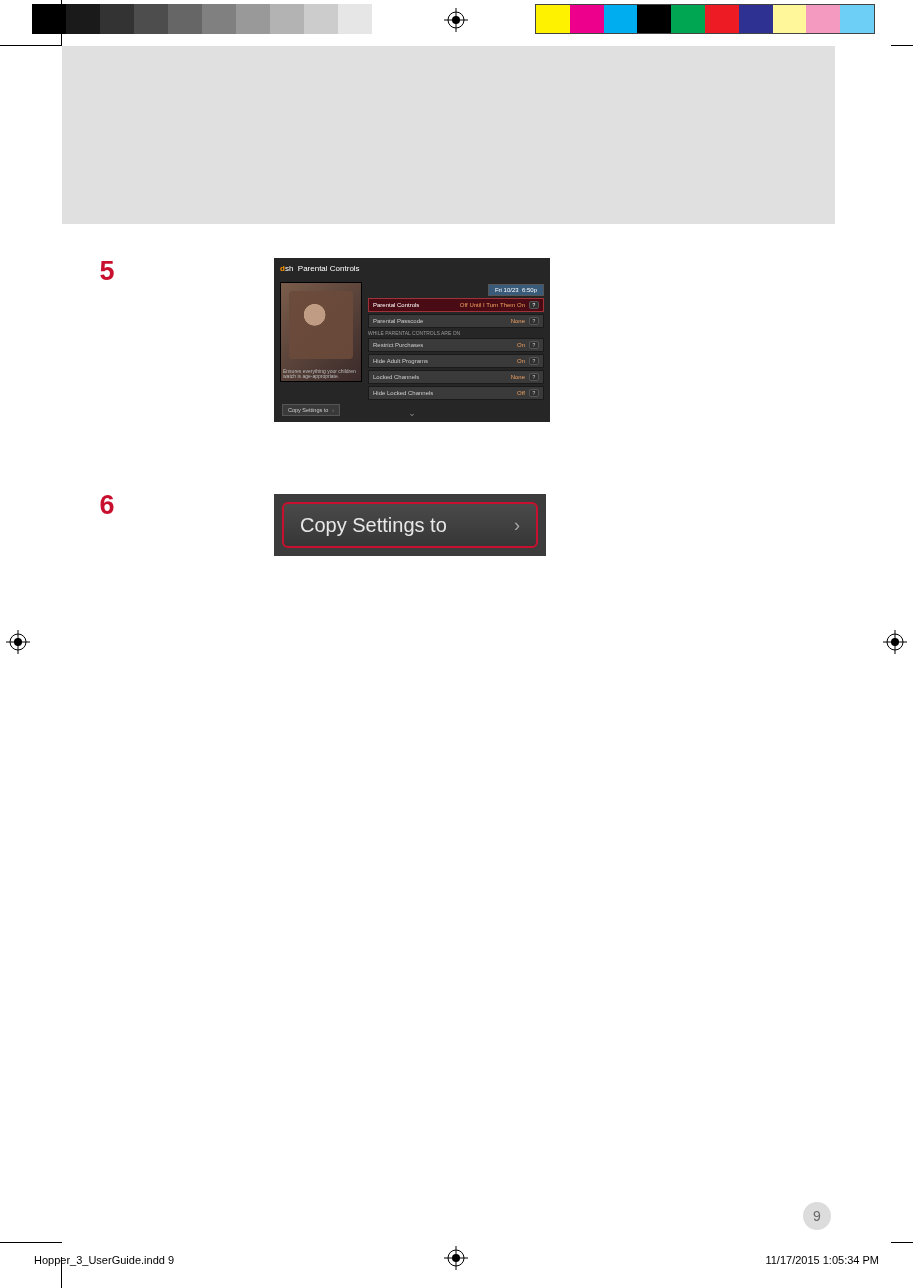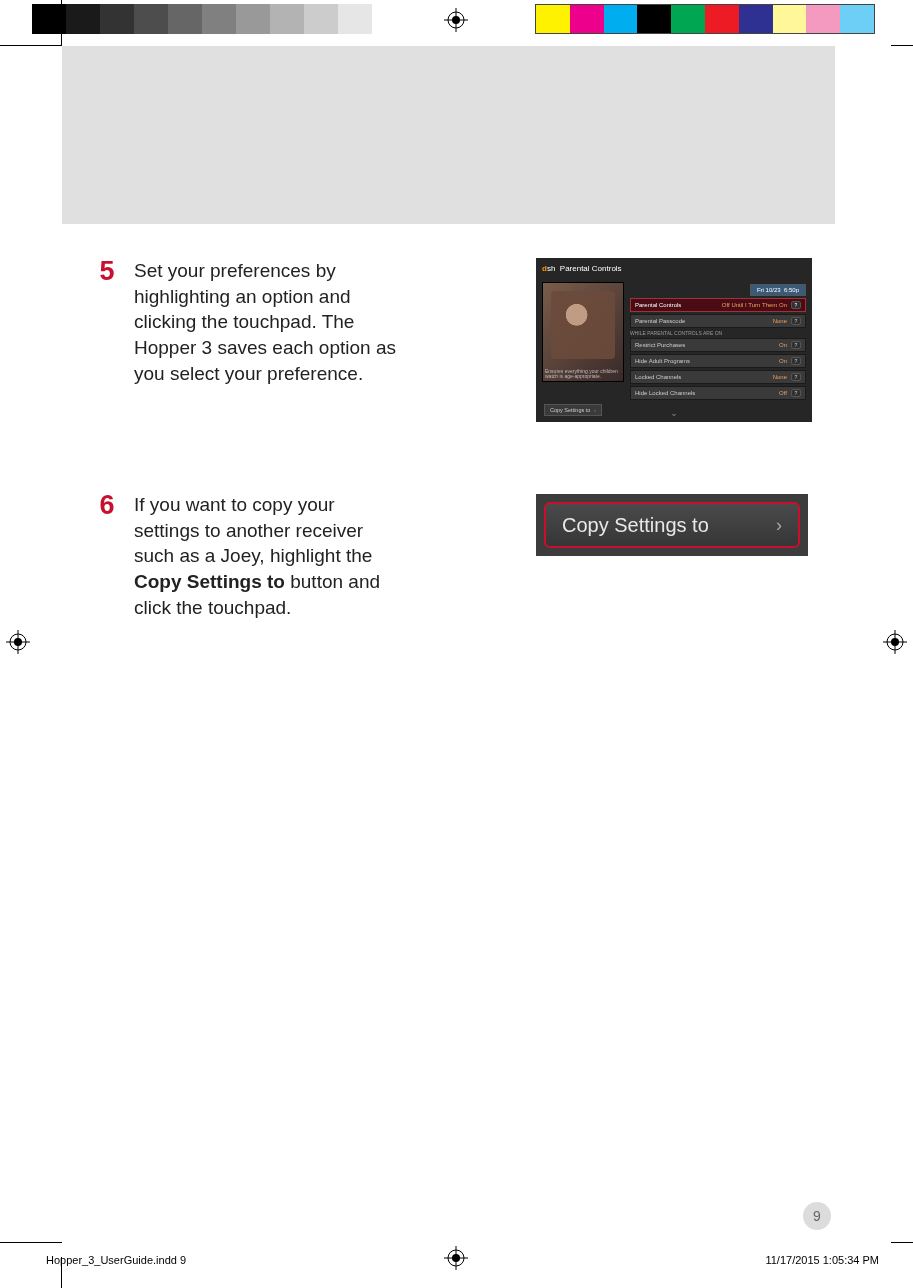--- a/index.html
+++ b/index.html
@@ -95,21 +95,21 @@
 
   
   .page-num {
     position:absolute; bottom:58px; right:82px;
     width:28px;height:28px;border-radius:14px;background:#dcdcdc;
     color:#666;font-size:14px;display:flex;align-items:center;justify-content:center;
   }
 
   
   .footer {
-    position:absolute; bottom:18px; left:46px; right:34px; height:16px;
+    position:absolute; bottom:18px; left:34px; right:34px; height:16px;
     font-size:11px; color:#000;
   }
   .footer .file{position:absolute;left:0}
   .footer .date{position:absolute;right:0}
 </style>
 </head>
 <body>
 
 <div class="color-bars">
   <div class="gray-steps">
@@ -177,21 +177,20 @@
 <div class="crop-h" style="bottom:45px;left:-3px"></div>
 <div class="crop-h" style="bottom:45px;right:-3px;width:25px"></div>
 <div class="crop-v" style="bottom:-9px;left:61px;height:40px"></div>
 
 <div class="header-block"></div>
 
 <div class="content">
 
   <div class="step">
     <div class="step-num">5</div>
-    <div class="step-text">Set your preferences by highlighting an option and clicking the touchpad. The Hopper 3 saves each option as you select your preference.</div>
     <div class="step-img">
 
       <div class="parental-shot">
         <div class="ps-header">
           <span class="d">d</span><span class="ish">sh</span>
           &nbsp;<span>Parental Controls</span>
         </div>
         <div class="ps-time">
           <span>Fri 10/23</span>&nbsp;&nbsp;<span>6:50p</span>
         </div>
@@ -234,23 +233,20 @@
         <div class="ps-copy">
           <span>Copy Settings to</span><span class="ch">›</span>
         </div>
         <div class="ps-chev">⌄</div>
       </div>
     </div>
   </div>
 
   <div class="step">
     <div class="step-num">6</div>
-    <div class="step-text">
-      <span>If you want to copy your settings to another receiver such as a Joey, highlight the </span><strong>Copy Settings to</strong><span> button and click the touchpad.</span>
-    </div>
     <div class="step-img">
       <div class="copy-btn">
         <div class="copy-btn-inner">
           <span>Copy Settings to</span>
           <span class="chev">›</span>
         </div>
       </div>
     </div>
   </div>
 

